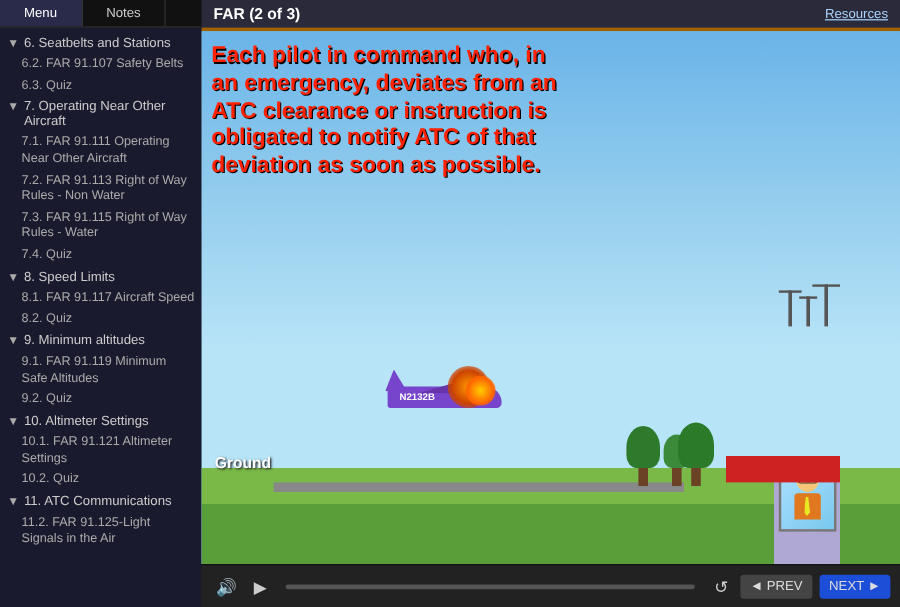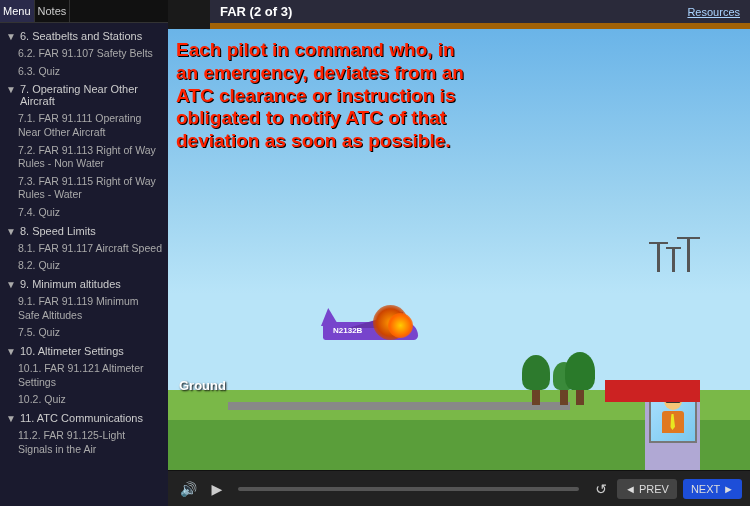--- a/index.html
+++ b/index.html
@@ -20,21 +20,21 @@
     #sidebar::-webkit-scrollbar { width: 4px; }
     #sidebar::-webkit-scrollbar-track { background: #111; }
     #sidebar::-webkit-scrollbar-thumb { background: #555; }
 
     .sidebar-tabs {
       display: flex;
       background: #111;
       border-bottom: 1px solid #333;
     }
     .sidebar-tab {
-      padding: 5px 3px;
+      padding: 5px 20px;
       font-size: 11px;
       color: #ccc;
       cursor: pointer;
       border-right: 1px solid #333;
     }
     .sidebar-tab.active {
       background: #2a2a4a;
       color: #fff;
     }
 
@@ -70,22 +70,21 @@
       flex-direction: column;
       background: #1a1a1a;
     }
 
     #content-header {
       background: #2a2a3a;
       padding: 4px 10px;
       display: flex;
       justify-content: space-between;
       align-items: center;
-      border-bottom: 6px solid #a16207;
-      margin-left: 42px;
+      border-bottom: 3px solid #a16207;
     }
     #content-header .title {
       color: #fff;
       font-size: 13px;
       font-weight: bold;
     }
     #content-header .resources-btn {
       color: #aad4ff;
       font-size: 11px;
       cursor: pointer;
@@ -239,21 +238,21 @@
       <span>8. Speed Limits</span>
     </div>
     <div class="section-item">8.1. FAR 91.117 Aircraft Speed</div>
     <div class="section-item">8.2. Quiz</div>
 
     <div class="section-header">
       <span class="arrow">▼</span>
       <span>9. Minimum altitudes</span>
     </div>
     <div class="section-item">9.1. FAR 91.119 Minimum Safe Altitudes</div>
-    <div class="section-item">7.5. Quiz</div>
+    <div class="section-item">9.2. Quiz</div>
 
     <div class="section-header">
       <span class="arrow">▼</span>
       <span>10. Altimeter Settings</span>
     </div>
     <div class="section-item">10.1. FAR 91.121 Altimeter Settings</div>
     <div class="section-item">10.2. Quiz</div>
 
     <div class="section-header">
       <span class="arrow">▼</span>

